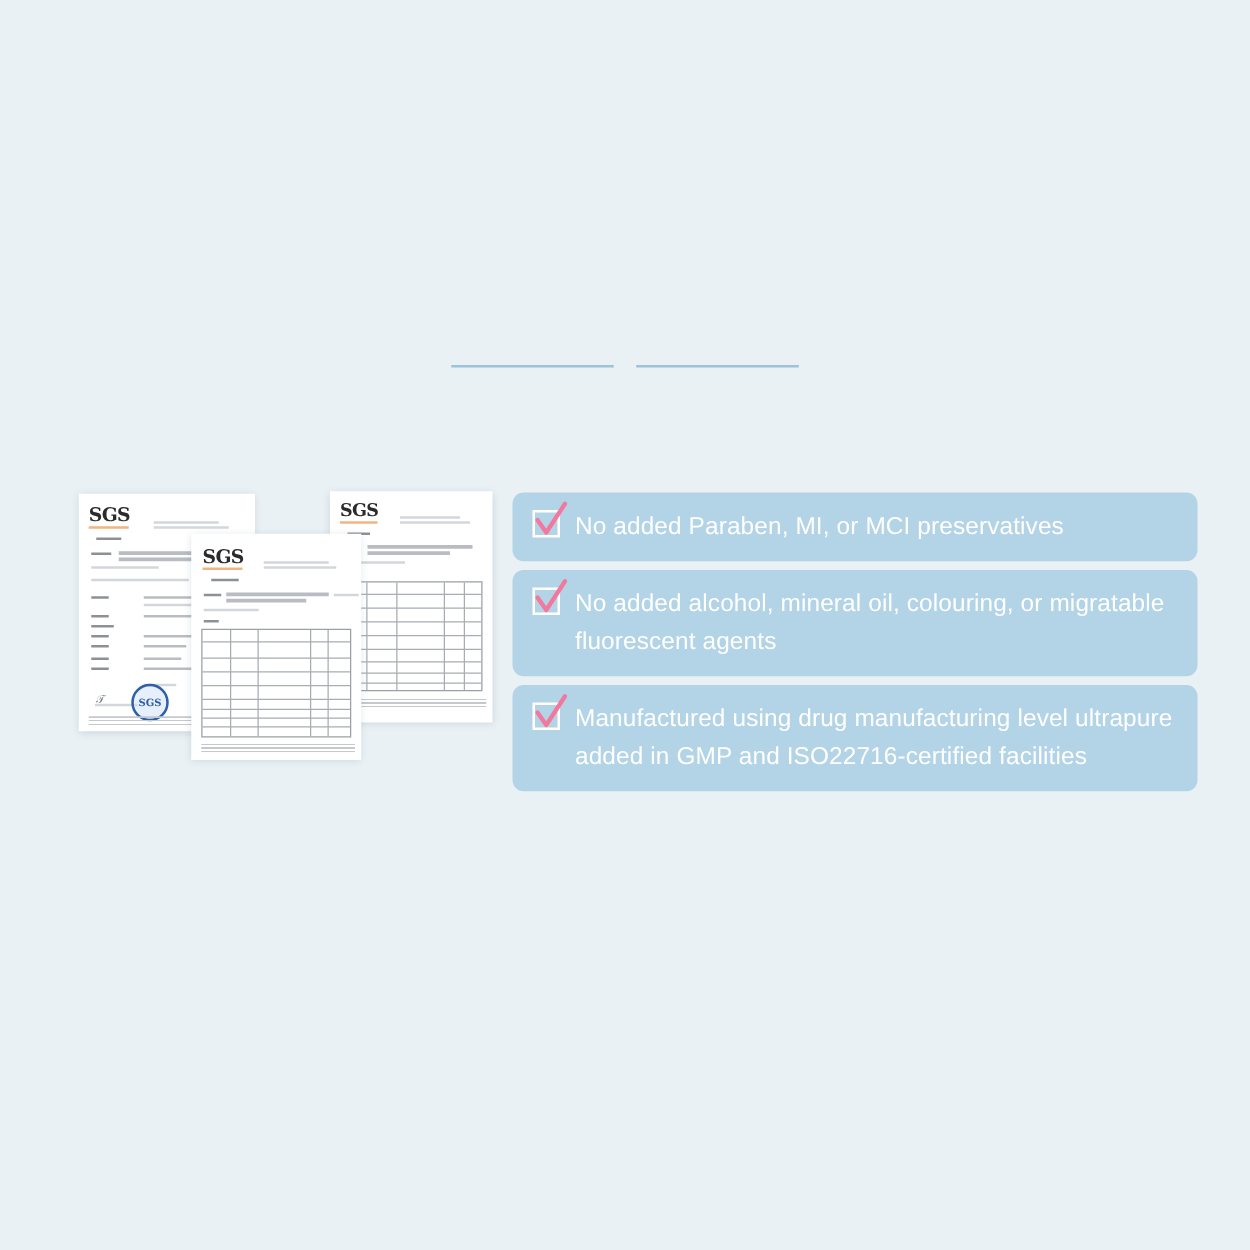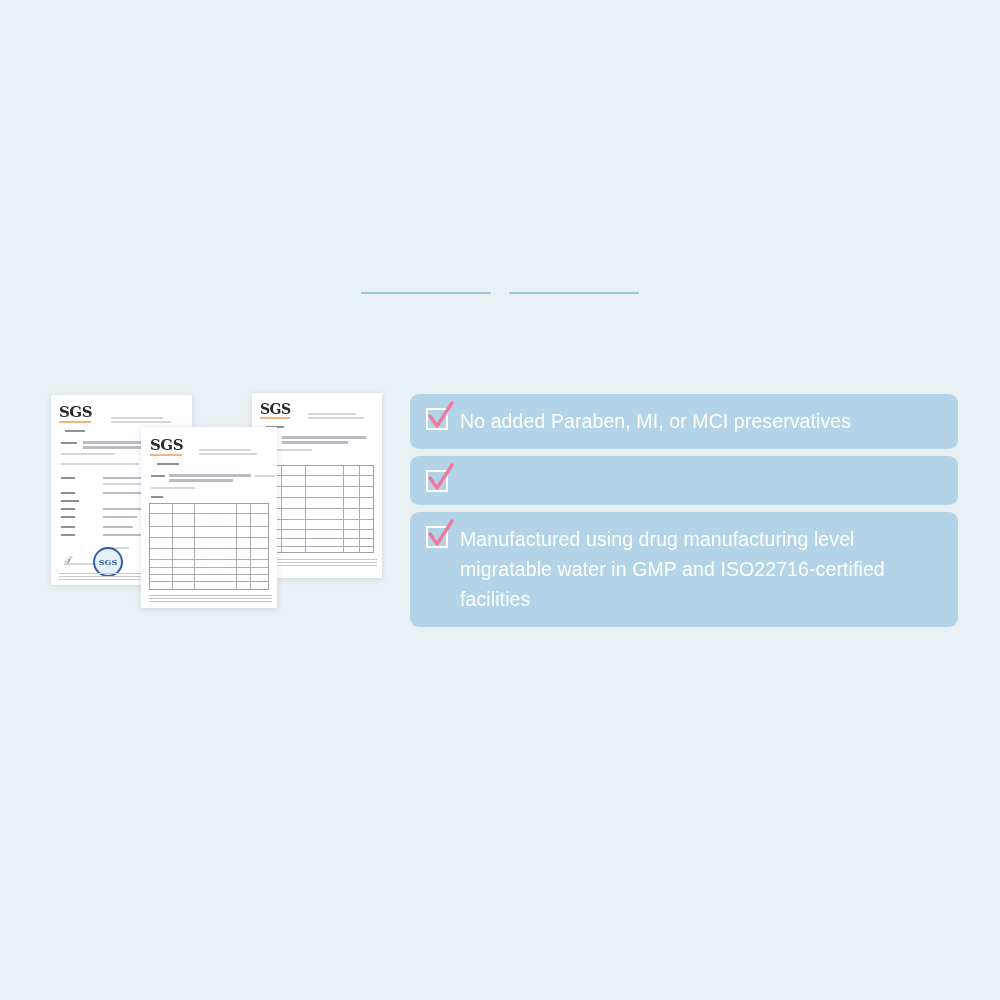--- a/index.html
+++ b/index.html
@@ -39,21 +39,21 @@
     font-weight: 300;
     letter-spacing: 0.6px;
     color: #8cb7d1;
     white-space: nowrap;
     line-height: 1;
   }
 
   
   .certs {
     position: absolute;
-    left: 4px;
+    left: 16px;
     top: 0;
     width: 400px;
     height: 908px;
   }
   .cert {
     position: absolute;
     background: #ffffff;
     box-shadow: 0 1px 6px rgba(80,110,130,0.20);
     overflow: hidden;
   }
@@ -286,23 +286,24 @@
     </span>
     <span class="g-text">No added Paraben, MI, or MCI preservatives</span>
   </div>
 
   <div class="g-item">
     <span class="checkbox">
       <svg viewBox="0 0 32 32" aria-hidden="true">
         <path d="M5 15 L12 25 L27 2" fill="none" stroke="#f2789d" stroke-width="3.4" stroke-linecap="round" stroke-linejoin="round"></path>
       </svg>
     </span>
+    <span class="g-text">No added alcohol, mineral oil, colouring, or migratable fluorescent agents</span>
   </div>
 
   <div class="g-item">
     <span class="checkbox">
       <svg viewBox="0 0 32 32" aria-hidden="true">
         <path d="M5 15 L12 25 L27 2" fill="none" stroke="#f2789d" stroke-width="3.4" stroke-linecap="round" stroke-linejoin="round"></path>
       </svg>
     </span>
-    <span class="g-text">Manufactured using drug manufacturing level migratable water in GMP and ISO22716-certified facilities</span>
+    <span class="g-text">Manufactured using drug manufacturing level ultrapure added in GMP and ISO22716-certified facilities</span>
   </div>
 </div>
 
 </body></html>

